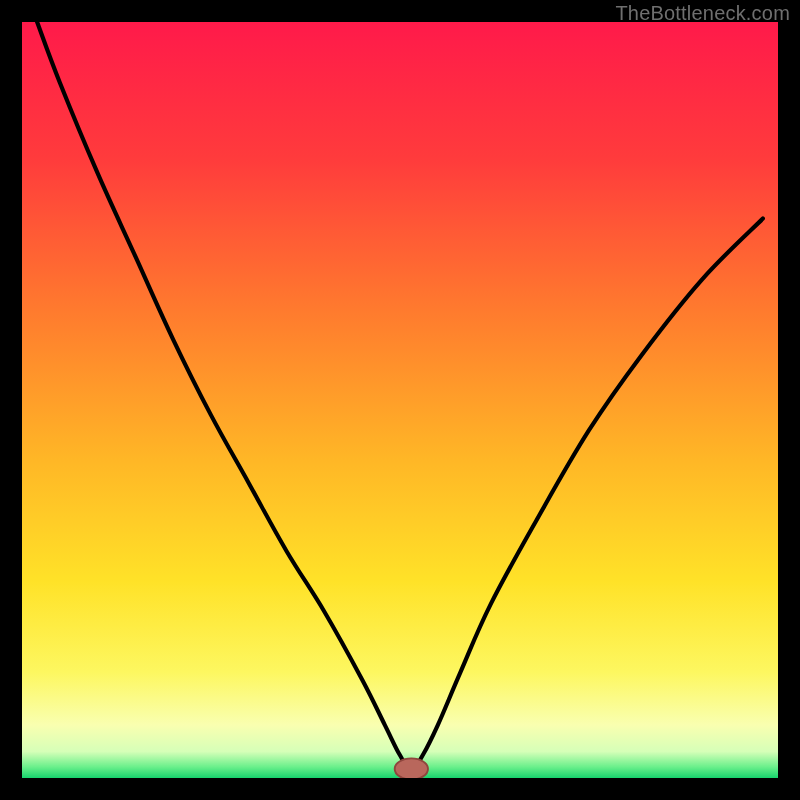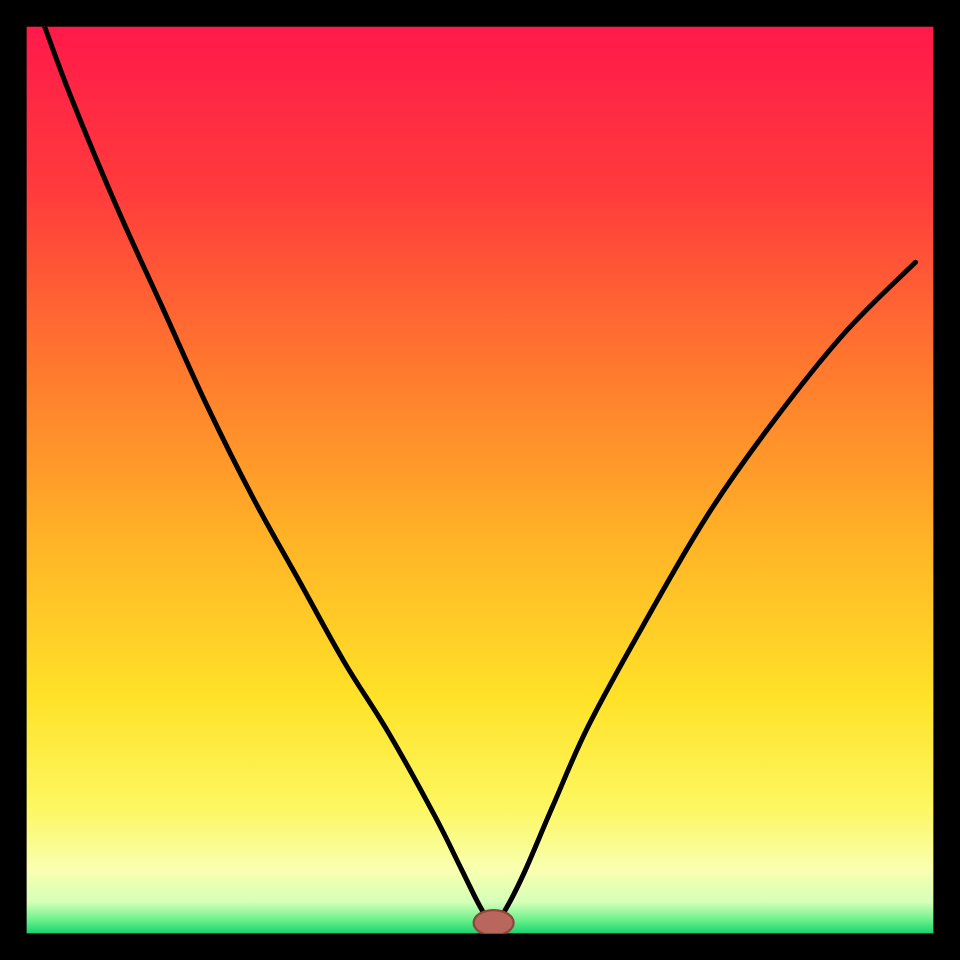--- a/index.html
+++ b/index.html
@@ -58,13 +58,14 @@
             <stop offset="96.5%" stop-color="#d6ffb8"></stop>
             <stop offset="98.5%" stop-color="#6cf08c"></stop>
             <stop offset="100%" stop-color="#17d36d"></stop>
           </linearGradient>
       </defs>
       <rect x="0" y="0" width="100" height="100" fill="url(#bg-grad)"></rect>
       <path id="curve-path" fill="none" stroke-width="0.55" stroke-linecap="round" stroke-linejoin="round" d="M 2 0 C 2.54 1.44, 3.56 4.4, 5 8 C 6.4399999999999995 11.6, 8.2 15.86, 10 20 C 11.8 24.14, 13.2 27.04, 15 31 C 16.8 34.96, 18.2 38.220000000000006, 20 42.00000000000001 C 21.8 45.78000000000001, 23.2 48.58, 25 52 C 26.8 55.42, 28.2 57.76, 30 61 C 31.8 64.24, 33.2 66.94, 35 70 C 36.8 73.06, 38.2 74.94, 40 78 C 41.8 81.06, 43.56 84.3, 45 87 C 46.44 89.7, 47.1 91.2, 48 93 C 48.9 94.8, 49.37 95.92, 50 97 C 50.63 98.08, 50.96 99, 51.5 99 C 52.04 99, 52.37 98.08, 53 97 C 53.63 95.92, 54.10000000000001 94.98, 55.00000000000001 93 C 55.900000000000006 91.02, 56.739999999999995 88.88, 57.99999999999999 86 C 59.25999999999999 83.12, 60.199999999999996 80.6, 62 77 C 63.800000000000004 73.4, 65.66 70.14, 68 66 C 70.34 61.86, 72.48 57.96, 75 54 C 77.52 50.04, 79.3 47.599999999999994, 82 43.99999999999999 C 84.7 40.39999999999999, 87.12 37.239999999999995, 90 34 C 92.88 30.76, 96.56 27.44, 98 26" stroke="#000000"></path>
       <ellipse id="marker" cx="51.5" cy="98.8" rx="2.2" ry="1.4" fill="#b9675c" stroke="#8e463d" stroke-width="0.25"></ellipse>
     </svg>
   </div>
+  <div class="watermark">TheBottleneck.com</div>
 </div>
 
 </body></html>

